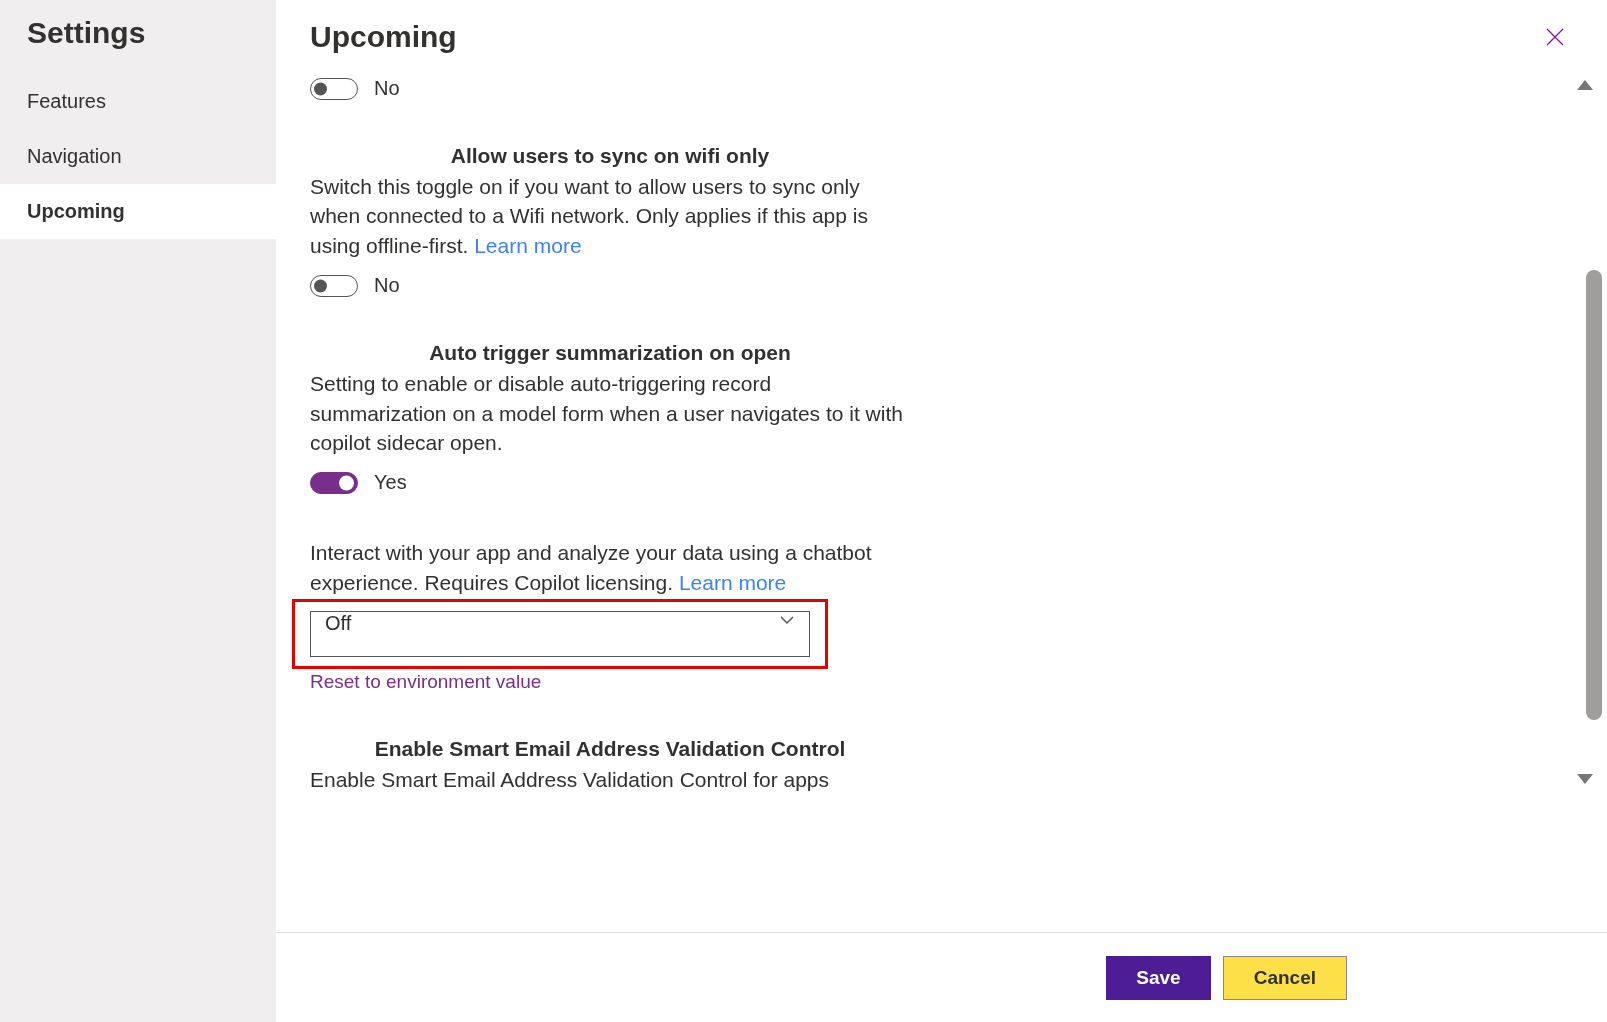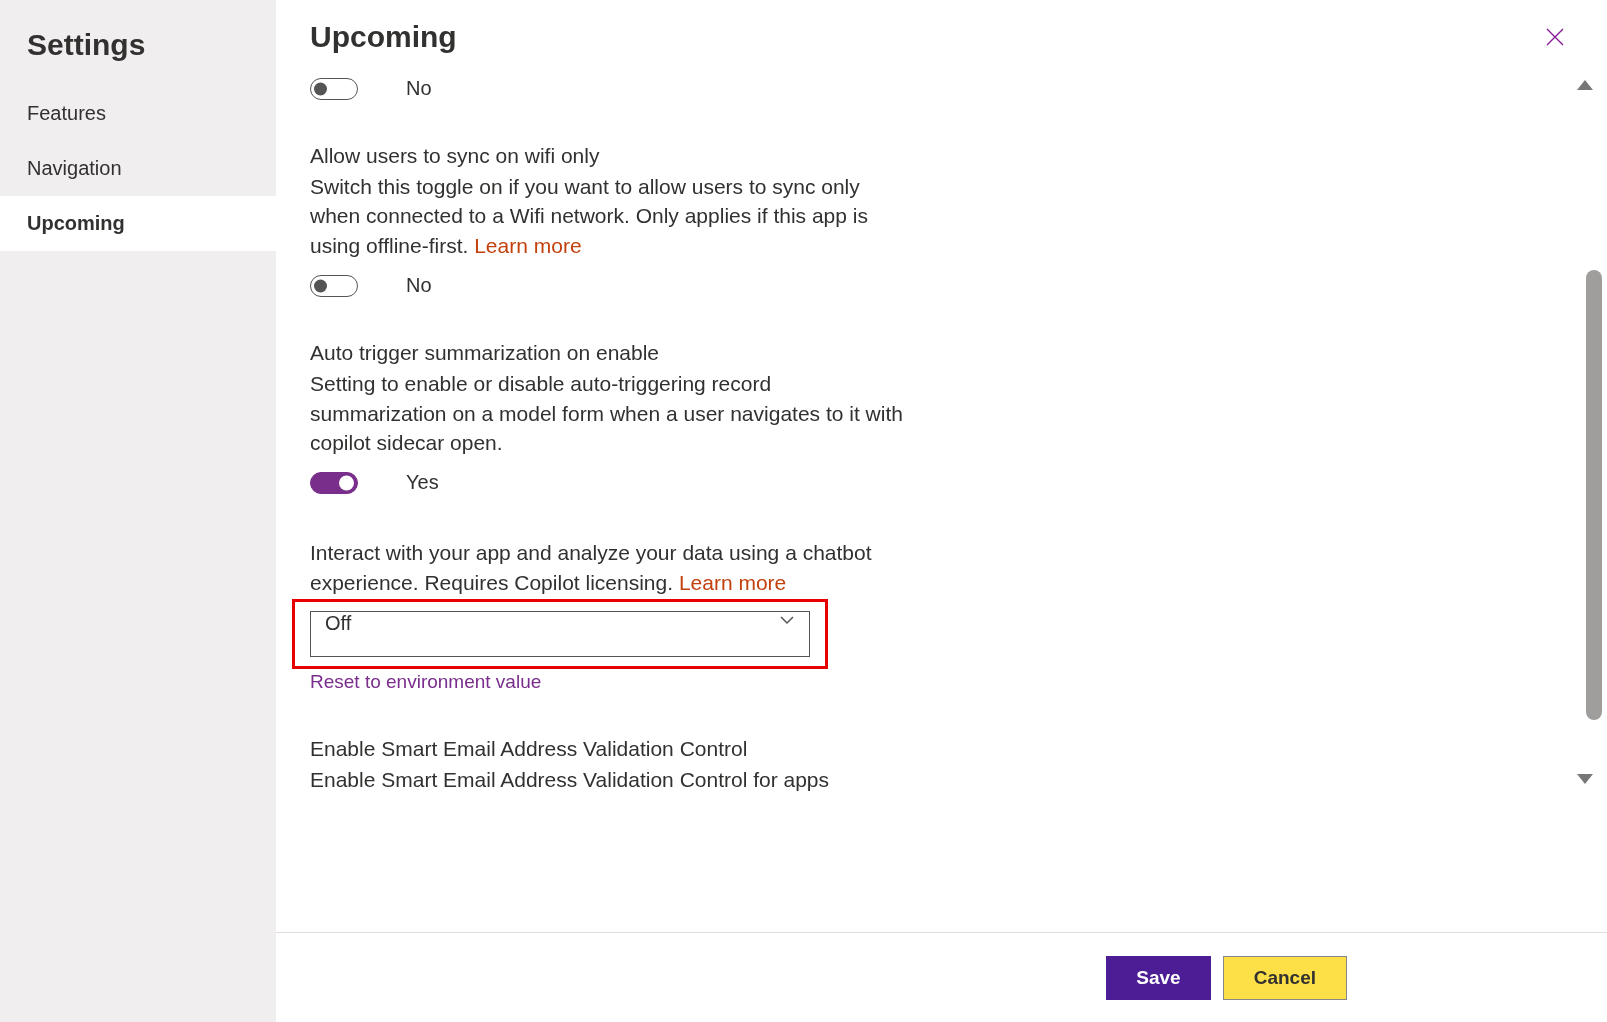--- a/index.html
+++ b/index.html
@@ -14,21 +14,21 @@
   }
   .layout {
     display: flex;
     width: 100%;
     height: 100%;
   }
   
   .sidebar {
     width: 276px;
     background: #f0eeee;
-    padding-top: 28px;
+    padding-top: 16px;
     flex-shrink: 0;
   }
   .sidebar-title {
     font-size: 30px;
     font-weight: 600;
     padding: 0 27px 24px 27px;
   }
   .sidebar-item {
     font-size: 20px;
     padding: 16px 27px;
@@ -75,31 +75,32 @@
   }
   .content {
     padding-top: 22px;
     width: 600px;
   }
   .setting {
     margin-bottom: 44px;
   }
   .setting-label {
     font-size: 21px;
-    font-weight: 400;
+    font-weight: 700;
     margin-bottom: 4px;
+    text-align: center;
   }
   .setting-desc {
     font-size: 21px;
     color: #323130;
     line-height: 1.4;
     margin-bottom: 14px;
   }
   .setting-desc a, .link {
-    color: #c2410c;
+    color: #3b82f6;
     text-decoration: none;
     cursor: pointer;
   }
   .toggle-row {
     display: flex;
     align-items: center;
     gap: 16px;
   }
   
   .toggle {
@@ -131,21 +132,21 @@
   .toggle.on .knob {
     position: absolute;
     right: 3px;
     top: 50%;
     transform: translateY(-50%);
     width: 15px;
     height: 15px;
     border-radius: 50%;
     background: #ffffff;
   }
-  .toggle-text { font-size: 20px; margin-left: 32px; }
+  .toggle-text { font-size: 20px; }
   
   .select-wrap {
     position: relative;
     width: 500px;
   }
   .highlight {
     position: absolute;
     border: 3px solid #e60000;
     top: -12px;
     left: -18px;
@@ -287,21 +288,21 @@
           <div class="setting-desc"><span>Switch this toggle on if you want to allow users to sync only when connected to a Wifi network. Only applies if this app is using offline-first. </span><a class="link">Learn more</a></div>
           <div class="toggle-row">
             <div class="toggle off">
                 <div class="knob"></div>
               </div>
             <span class="toggle-text">No</span>
           </div>
         </div>
 
         <div class="setting">
-          <div class="setting-label">Auto trigger summarization on enable</div>
+          <div class="setting-label">Auto trigger summarization on open</div>
           <div class="setting-desc">Setting to enable or disable auto-triggering record summarization on a model form when a user navigates to it with copilot sidecar open.</div>
           <div class="toggle-row">
             <div class="toggle on">
                 <div class="knob"></div>
               </div>
             <span class="toggle-text">Yes</span>
           </div>
         </div>
 
         <div class="setting">

